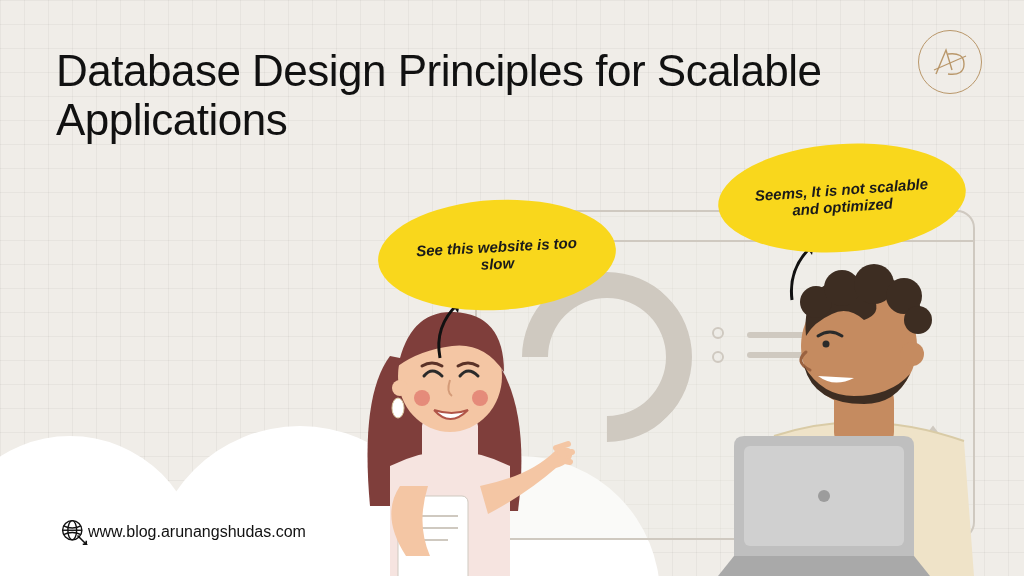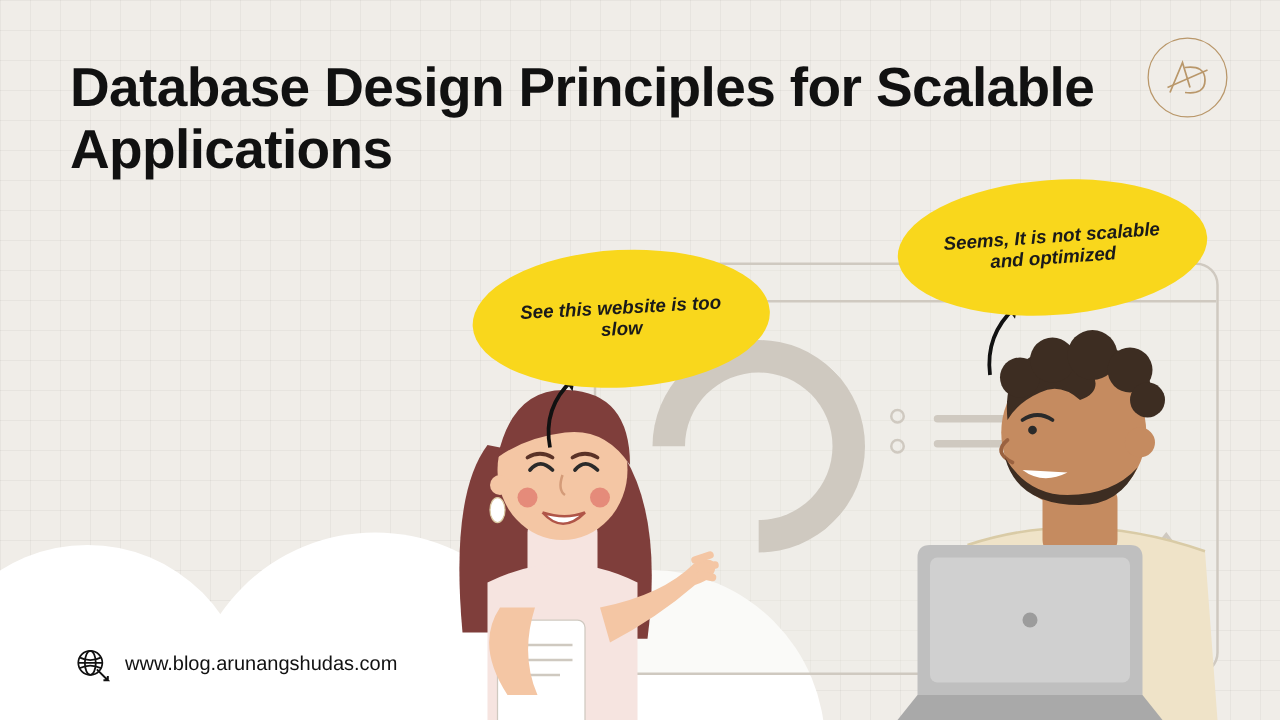--- a/index.html
+++ b/index.html
@@ -17,21 +17,21 @@
     background-image:
       linear-gradient(to right, rgba(0,0,0,0.04) 1px, transparent 1px),
       linear-gradient(to bottom, rgba(0,0,0,0.04) 1px, transparent 1px);
     background-size: 24px 24px;
     z-index: 0;
   }
   .title {
     position: absolute;
     top: 46px; left: 56px;
     font-size: 44px;
-    font-weight: 700;
+    font-weight: 400;
     line-height: 1.12;
     letter-spacing: -0.5px;
     color: #111;
     z-index: 20;
     max-width: 820px;
   }
   .logo-badge {
     position: absolute;
     top: 30px; right: 42px;
     width: 64px; height: 64px;
@@ -45,21 +45,21 @@
   
   .blob { position: absolute; background: #fff; border-radius: 50%; z-index: 1; }
   .blob.b1 { width: 260px; height: 260px; left: -60px; bottom: -120px; }
   .blob.b2 { width: 300px; height: 300px; left: 150px; bottom: -150px; }
   .blob.b3 { width: 280px; height: 280px; left: 380px; bottom: -160px; }
 
   
   .footer-url {
     position: absolute;
     left: 60px; bottom: 30px;
-    display: flex; align-items: center; gap: 12px;
+    display: flex; align-items: center; 
     z-index: 30;
     color: #111;
     font-size: 16px;
   }
   .footer-url svg { width: 28px; height: 28px; }
 
   
   .dash {
     position: absolute;
     top: 210px; left: 475px;

